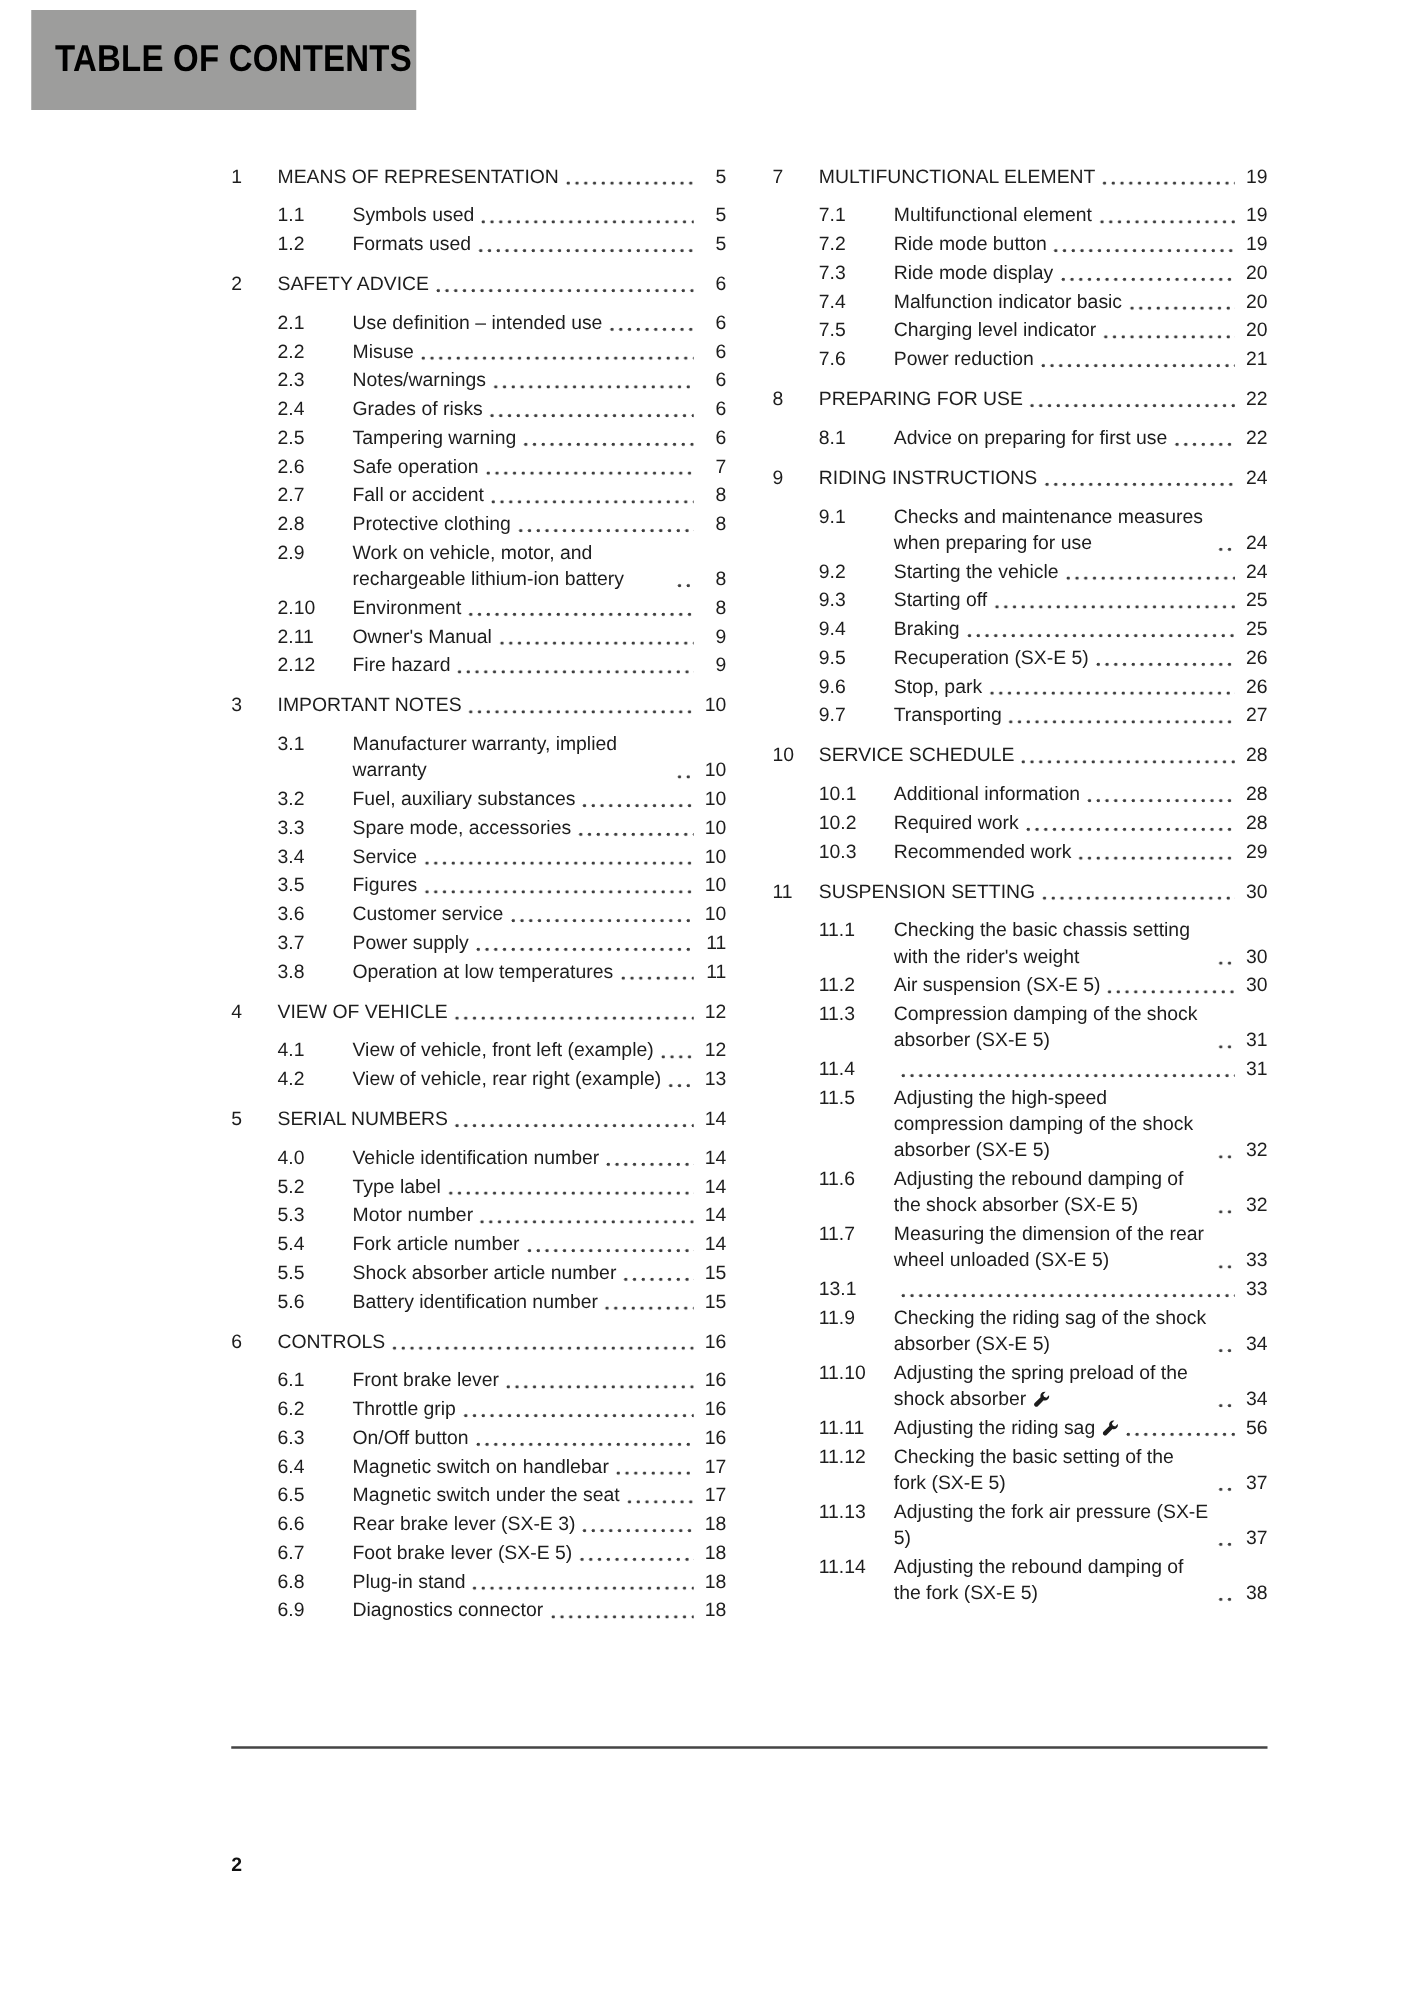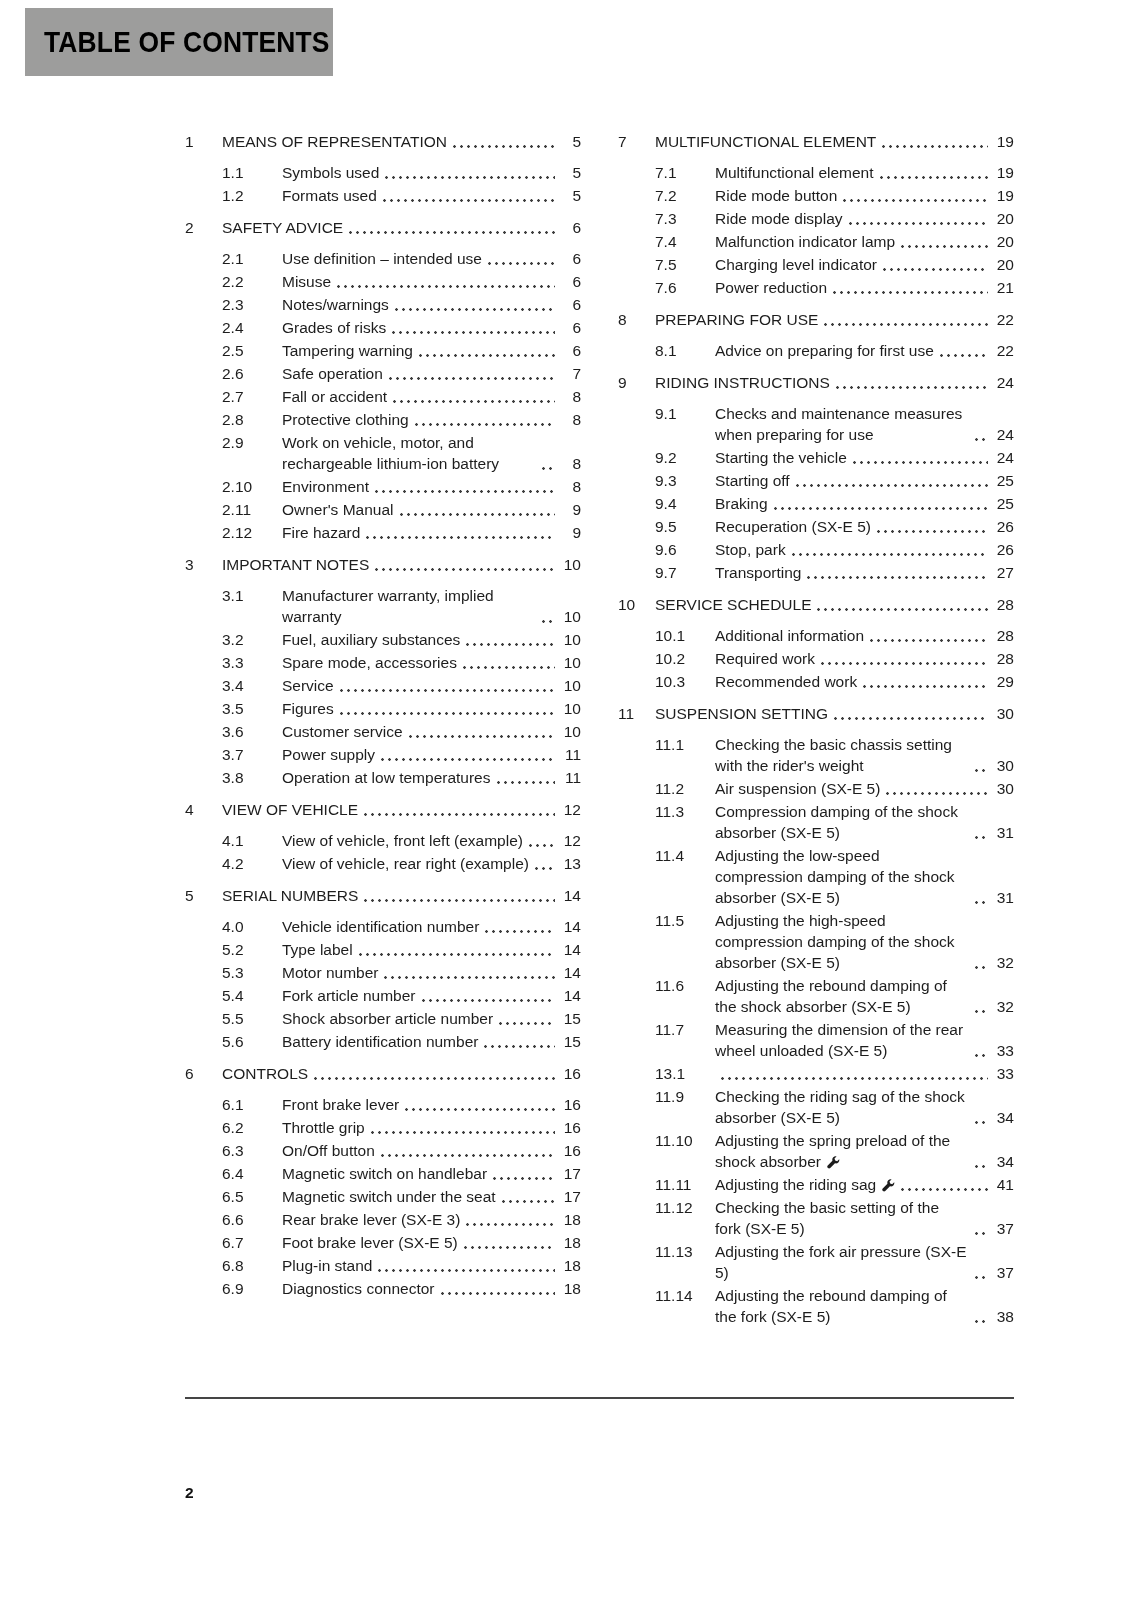--- a/index.html
+++ b/index.html
@@ -8,21 +8,21 @@
     width: 1130px; height: 1600px;
     position: relative;
     font-family: "Liberation Sans", sans-serif;
     color: #1d1d1d;
     overflow: hidden;
   }
   .sheet { position: absolute; inset: 0; background: #fff; }
 
   .header-box {
     position: absolute; left: 25px; top: 8px;
-    width: 308px; height: 68px;
+    width: 308px; height: 80px;
     background: #9d9d9c;
     display: flex; align-items: center;
     padding-left: 19px;
   }
   .header-box h1 {
     font-size: 30px; font-weight: 700; color: #000;
     transform: scaleX(0.88); transform-origin: left center;
     white-space: nowrap; letter-spacing: 0.2px;
   }
 
@@ -367,21 +367,21 @@
           <span class="pg">19</span>
         </div>
         <div class="entry sub">
           <span class="num">7.3</span>
           <span class="title">Ride mode display</span>
           <span class="dots"></span>
           <span class="pg">20</span>
         </div>
         <div class="entry sub">
           <span class="num">7.4</span>
-          <span class="title">Malfunction indicator lamp</span>
+          <span class="title">Malfunction indicator basic</span>
           <span class="dots"></span>
           <span class="pg">20</span>
         </div>
         <div class="entry sub">
           <span class="num">7.5</span>
           <span class="title">Charging level indicator</span>
           <span class="dots"></span>
           <span class="pg">20</span>
         </div>
         <div class="entry sub">
@@ -493,21 +493,20 @@
           <span class="pg">30</span>
         </div>
         <div class="entry sub">
           <span class="num">11.3</span>
           <span class="title">Compression damping of the shock absorber (SX-E 5)</span>
           <span class="dots"></span>
           <span class="pg">31</span>
         </div>
         <div class="entry sub">
           <span class="num">11.4</span>
-          <span class="title">Adjusting the low-speed compression damping of the shock absorber (SX-E 5)</span>
           <span class="dots"></span>
           <span class="pg">31</span>
         </div>
         <div class="entry sub">
           <span class="num">11.5</span>
           <span class="title">Adjusting the high-speed compression damping of the shock absorber (SX-E 5)</span>
           <span class="dots"></span>
           <span class="pg">32</span>
         </div>
         <div class="entry sub">
@@ -540,21 +539,21 @@
               </svg></span></span>
           <span class="dots"></span>
           <span class="pg">34</span>
         </div>
         <div class="entry sub">
           <span class="num">11.11</span>
           <span class="title">Adjusting the riding sag <span class="icon"><svg width="13" height="13" viewBox="0 0 16 16">
                 <path fill="#1c1c1c" d="M15.2 4.9c0-.3-.1-.7-.2-1l-2.5 2.5-2.4-.9-.9-2.4L11.7.6c-.3-.1-.7-.2-1-.2-2.3 0-4.2 1.9-4.2 4.2 0 .4.1.8.2 1.2L.9 11.6c-.8.8-.8 2 0 2.8l.3.3c.8.8 2 .8 2.8 0l5.8-5.8c.4.1.8.2 1.2.2 2.3 0 4.2-1.9 4.2-4.2z"></path>
               </svg></span></span>
           <span class="dots"></span>
-          <span class="pg">41</span>
+          <span class="pg">56</span>
         </div>
         <div class="entry sub">
           <span class="num">11.12</span>
           <span class="title">Checking the basic setting of the fork (SX-E 5)</span>
           <span class="dots"></span>
           <span class="pg">37</span>
         </div>
         <div class="entry sub">
           <span class="num">11.13</span>
           <span class="title">Adjusting the fork air pressure (SX-E 5)</span>

